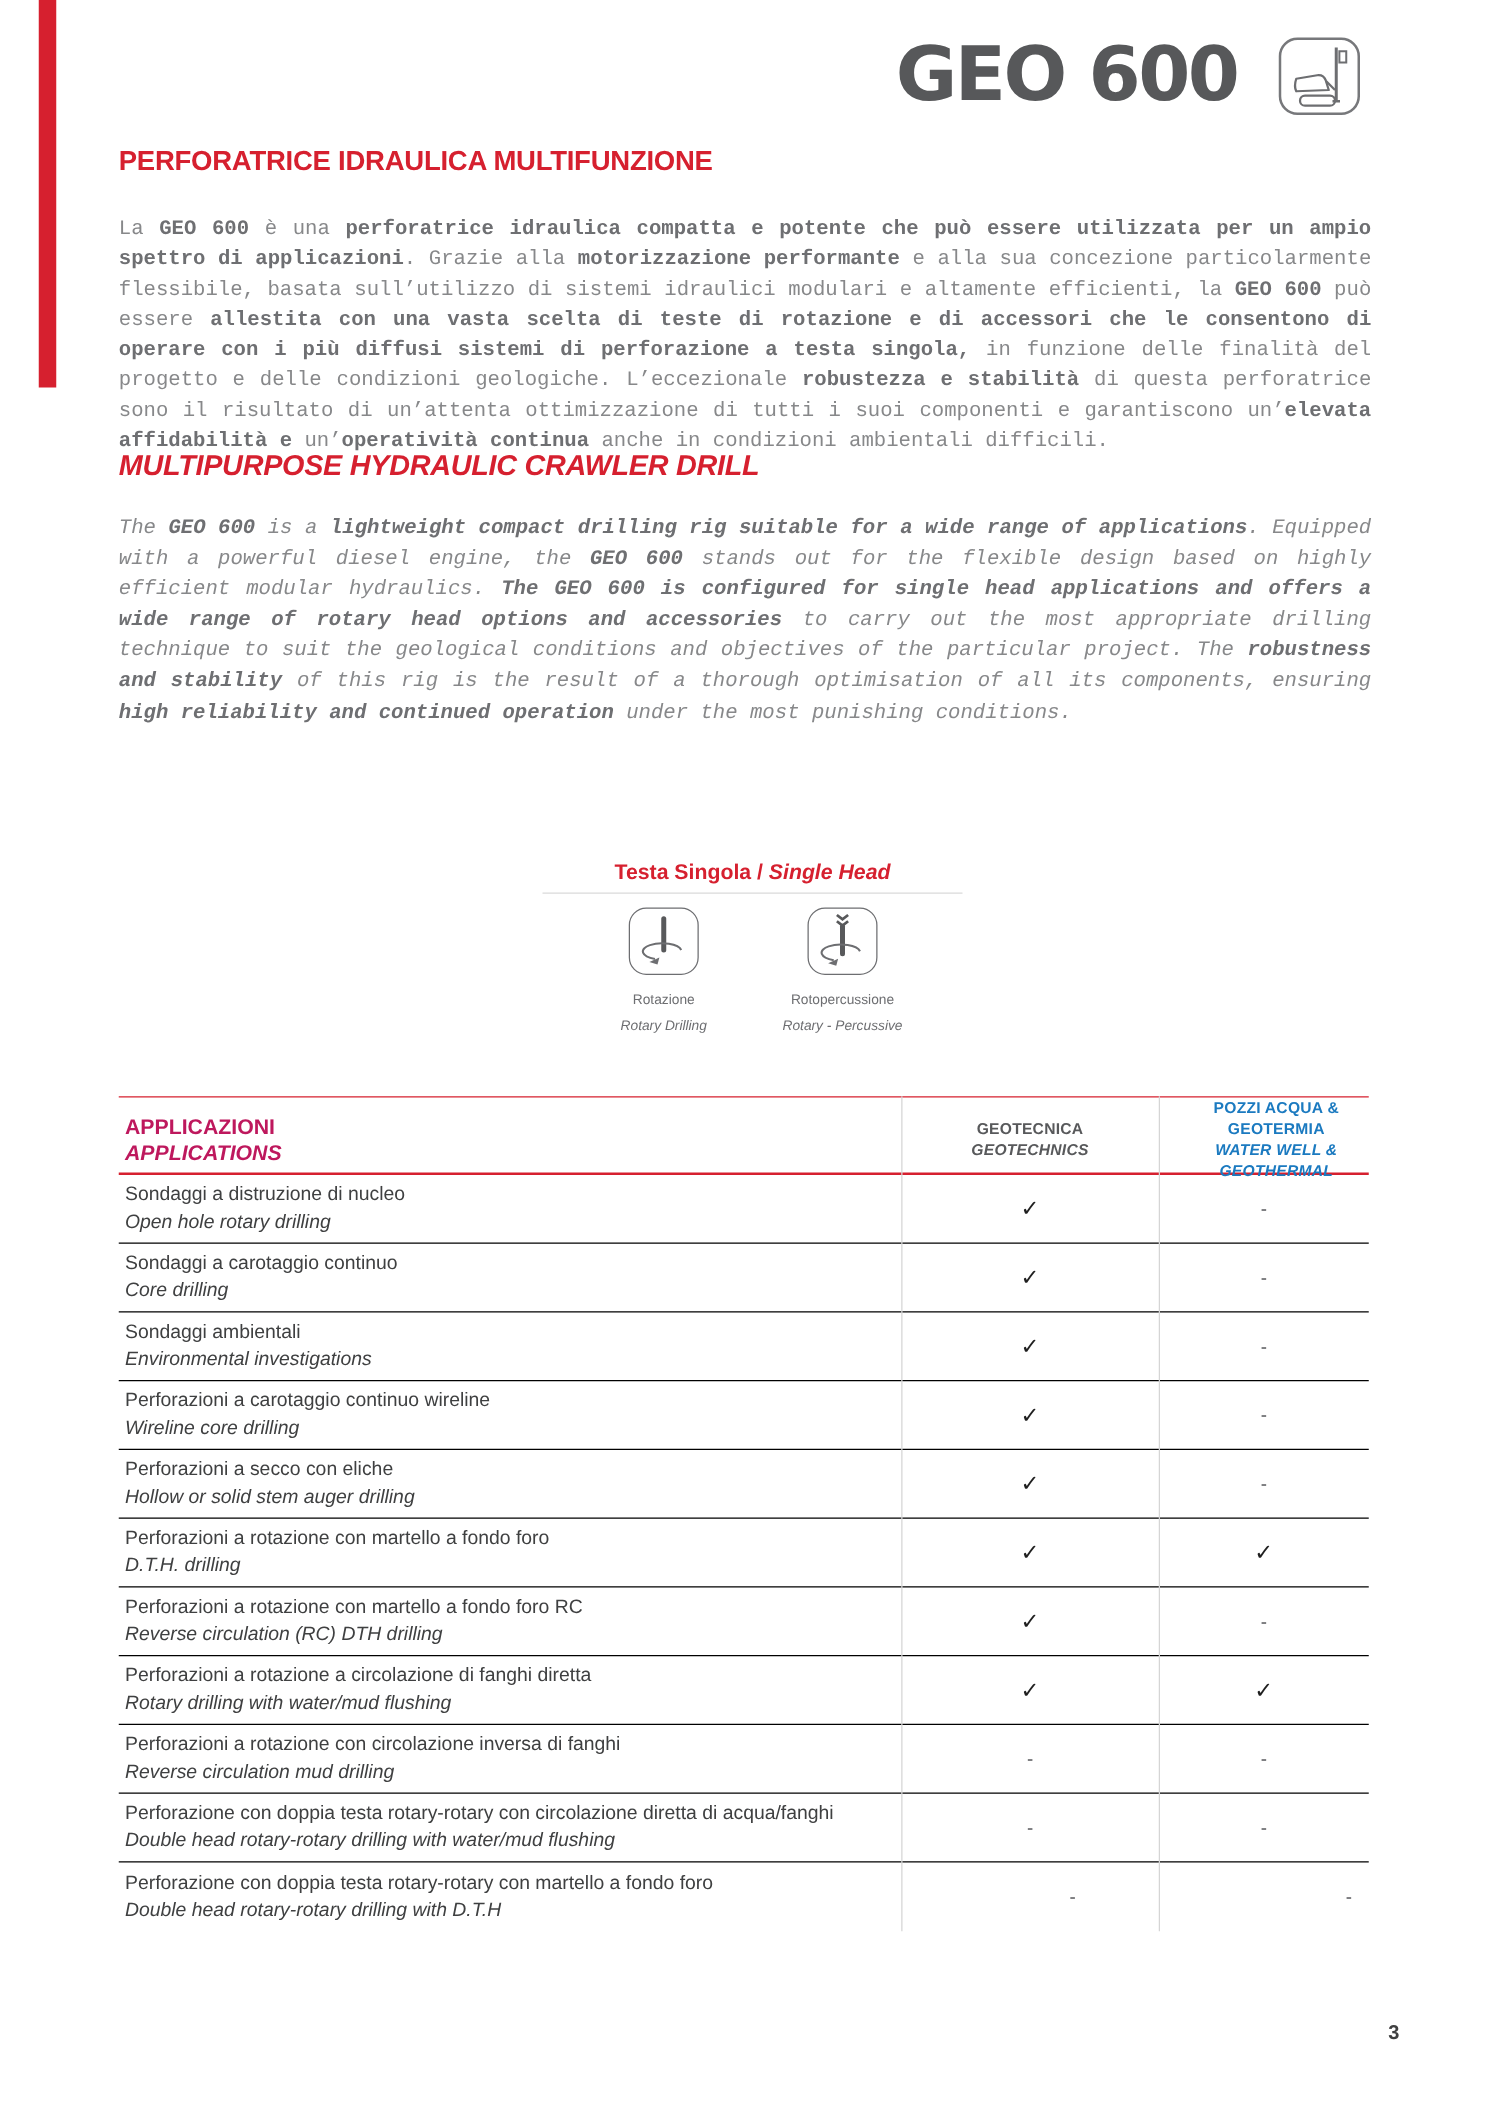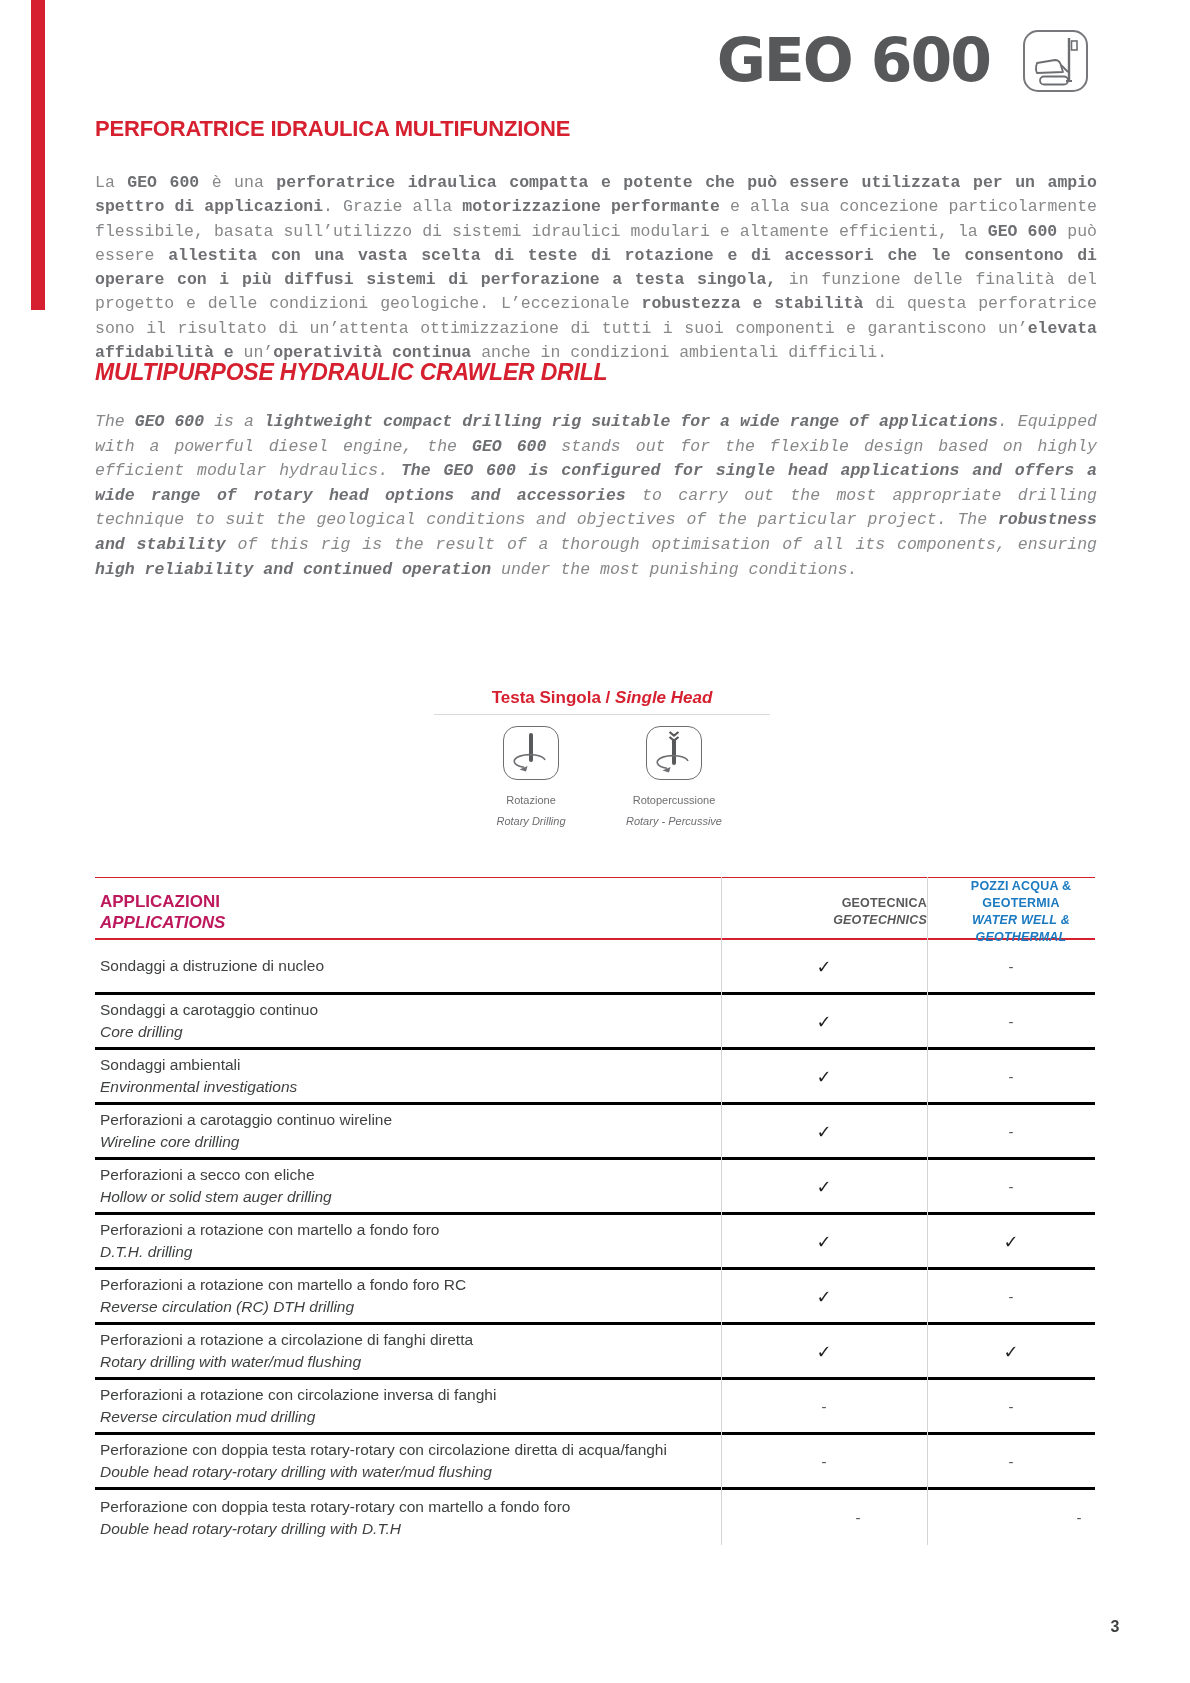--- a/index.html
+++ b/index.html
@@ -49,26 +49,26 @@
   .t-vline { position:absolute; top:0; width:1px; height:668px; background:#D5D5D5; }
   .t-vline.v1 { left:626px; }
   .t-vline.v2 { left:832px; }
   .t-header { display:grid; grid-template-columns:626px 206px 168px; height:63px;
     border-top:1.5px solid #D6202F; border-bottom:2.5px solid #D6202F; }
   .t-header .c1 { display:flex; flex-direction:column; justify-content:center; padding-left:5px;
     font-size:17px; font-weight:700; color:#be185d; line-height:21px; }
   .t-header .c1 .en { font-style:italic; }
   .t-header .c2, .t-header .c3 { display:flex; flex-direction:column; justify-content:center;
     text-align:center; font-size:12.5px; font-weight:700; line-height:17px; letter-spacing:0.2px; }
-  .t-header .c2 { color:#58595B;text-align:right; }
+  .t-header .c2 { color:#58595B; }
   .t-header .c3 { color:#1B7AC0;margin-left:20px; }
   .t-header .en { font-style:italic; font-weight:700; }
 
   .t-row { display:grid; grid-template-columns:626px 206px 168px; height:55px;
-    border-bottom:3px solid #000000; }
+    border-bottom:1px solid #000000; }
   .t-row:last-child { border-bottom:none;gap:34px; }
   .t-row .c1 { display:flex; flex-direction:column; justify-content:center; padding-left:5px;
     font-size:15.5px; line-height:22px; color:#3F4041; }
   .t-row .c1 .en { font-style:italic; }
   .t-row .c2, .t-row .c3 { display:flex; align-items:center; justify-content:center; }
   .t-row .check { font-family:"DejaVu Sans", sans-serif; font-style:italic;
     font-size:18px; color:#1F1F1F; }
   .t-row .dash { font-size:15px; color:#55565A; }
 
   .page-number { position:absolute; left:1100px; top:1618px; width:30px; text-align:center;
@@ -145,20 +145,21 @@
       <div class="c3">
         <div>POZZI ACQUA &amp; GEOTERMIA</div>
         <div class="en">WATER WELL &amp; GEOTHERMAL</div>
       </div>
     </div>
 
     <div>
   <div class="t-row">
     <div class="c1">
       <div>Sondaggi a distruzione di nucleo</div>
+      <div class="en">Open hole rotary drilling</div>
     </div>
     <div class="c2">
             <span class="check">✓</span>
           </div>
     <div class="c3">
             <span class="dash">-</span>
           </div>
   </div>
 
   <div class="t-row">

